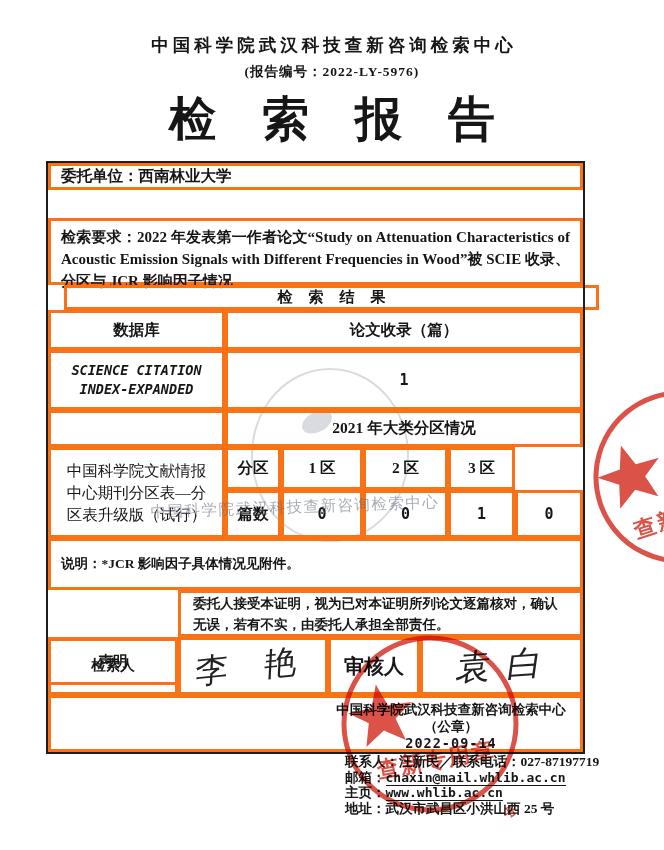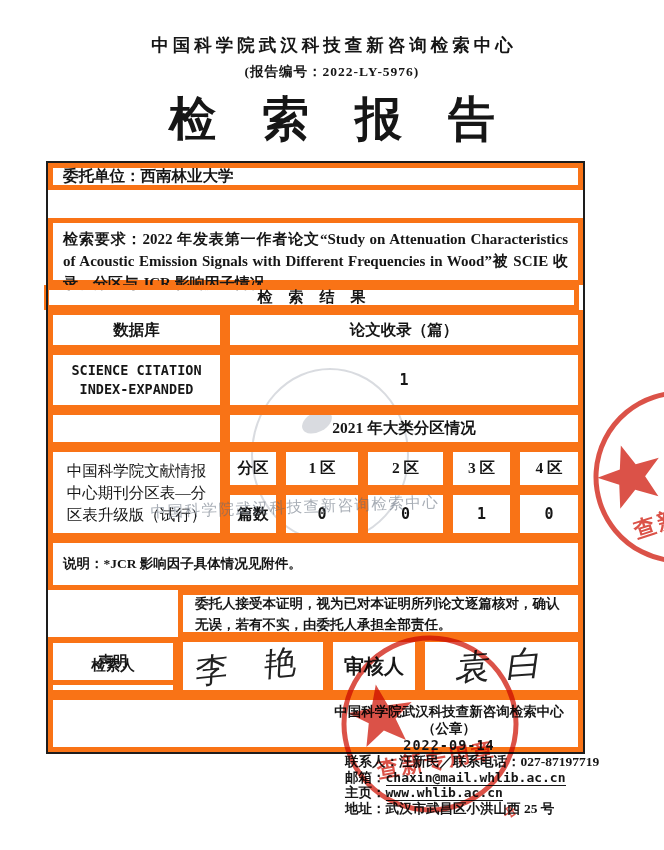--- a/index.html
+++ b/index.html
@@ -9,21 +9,21 @@
 
   
   .hdr-org{position:absolute;left:0;top:33px;width:100%;text-align:center;
            font-size:17.5px;font-weight:bold;letter-spacing:4px;padding-left:4px;box-sizing:border-box;}
   .hdr-no{position:absolute;left:0;top:63px;width:100%;text-align:center;
           font-size:13.5px;font-weight:bold;letter-spacing:1px;}
   .hdr-title{position:absolute;left:0;top:88px;width:100%;text-align:center;
              font-size:47px;font-weight:bold;letter-spacing:46px;padding-left:46px;box-sizing:border-box;}
 
   
-  .cell{position:absolute;box-sizing:border-box;border:5px solid #f97316;background:transparent;
+  .cell{position:absolute;box-sizing:border-box;border:3px solid #f97316;background:transparent;
         font-size:15.5px;line-height:1.35;}
   .cell.pad{padding:3px 10px;}
   .c-center{display:flex;align-items:center;justify-content:center;text-align:center;}
   .c-left{display:flex;align-items:center;justify-content:flex-start;text-align:left;}
   .frame{position:absolute;left:46px;top:161px;width:539px;height:593px;
          border:2px solid #1d1d1d;box-sizing:border-box;pointer-events:none;}
   .bold{font-weight:bold;}
   .mono{font-family:"DejaVu Sans Mono","Liberation Mono",monospace;}
   .sp16{letter-spacing:16px;padding-left:16px;}
   .req{font-size:15px;line-height:22px;text-align:justify;padding:5px 10px;}
@@ -70,38 +70,37 @@
   <div class="cell pad c-left" style="left:48px;top:163px;width:535px;height:27px;">
     <span class="bold">委托单位：</span>
     <span class="bold">西南林业大学</span>
   </div>
 
 
   <div class="cell req" style="left:48px;top:218px;width:535px;height:67px;">
     <span class="bold">检索要求：</span><span class="bold">2022 年发表第一作者论文“Study on Attenuation Characteristics of Acoustic Emission Signals with Different Frequencies in Wood”被 SCIE 收录、分区与 JCR 影响因子情况</span>
   </div>
 
-  <div class="cell c-center bold sp16" style="left:44px;top:285px;width:535px;height:25px;font-size:15px;">检索结果</div>
+  <div class="cell c-center bold sp16" style="left:64px;top:285px;width:535px;height:25px;font-size:15px;">检索结果</div>
 
   <div class="cell c-center bold" style="left:48px;top:310px;width:177px;height:40px;">数据库</div>
   <div class="cell c-center bold" style="left:225px;top:310px;width:358px;height:40px;">论文收录（篇）</div>
 
-  <div class="cell c-center mono bold" style="left:48px;top:350px;width:177px;height:60px;font-size:13.5px;line-height:19px;padding:0 14px;">SCIENCE CITATION INDEX-EXPANDED</div>
+  <div class="cell c-center mono bold" style="left:48px;top:350px;width:177px;height:60px;font-size:13.5px;line-height:19px;padding:0 14px;font-style:italic;">SCIENCE CITATION INDEX-EXPANDED</div>
   <div class="cell c-center mono bold" style="left:225px;top:350px;width:358px;height:60px;font-size:15px;">1</div>
 
   <div class="cell" style="left:48px;top:410px;width:177px;height:37px;"></div>
   <div class="cell c-center bold" style="left:225px;top:410px;width:358px;height:37px;">2021 年大类分区情况</div>
 
   <div class="cell c-center" style="left:48px;top:447px;width:177px;height:91px;padding:0 12px;line-height:22px;">中国科学院文献情报中心期刊分区表—分区表升级版（试行）</div>
 
   <div class="cell c-center bold" style="left:225px;top:447px;width:56px;height:43px;">分区</div>
   <div class="cell c-center bold" style="left:281px;top:447px;width:82px;height:43px;">1 区</div>
   <div class="cell c-center bold" style="left:363px;top:447px;width:85px;height:43px;">2 区</div>
   <div class="cell c-center bold" style="left:448px;top:447px;width:67px;height:43px;">3 区</div>
-  <div class="cell c-center bold" style="left:515px;top:447px;width:68px;height:43px;">4 区</div>
 
   <div class="cell c-center bold" style="left:225px;top:490px;width:56px;height:48px;">篇数</div>
   <div class="cell c-center mono bold" style="left:281px;top:490px;width:82px;height:48px;font-size:15px;">0</div>
   <div class="cell c-center mono bold" style="left:363px;top:490px;width:85px;height:48px;font-size:15px;">0</div>
   <div class="cell c-center mono bold" style="left:448px;top:490px;width:67px;height:48px;font-size:15px;">1</div>
   <div class="cell c-center mono bold" style="left:515px;top:490px;width:68px;height:48px;font-size:15px;">0</div>
 
   <div class="cell c-left small bold" style="left:48px;top:538px;width:535px;height:52px;padding:0 10px;">说明：*JCR 影响因子具体情况见附件。</div>
 
   <div class="cell c-center bold" style="left:48px;top:590px;width:130px;height:47px;font-size:14.5px;margin-top:48px;">声明</div>

